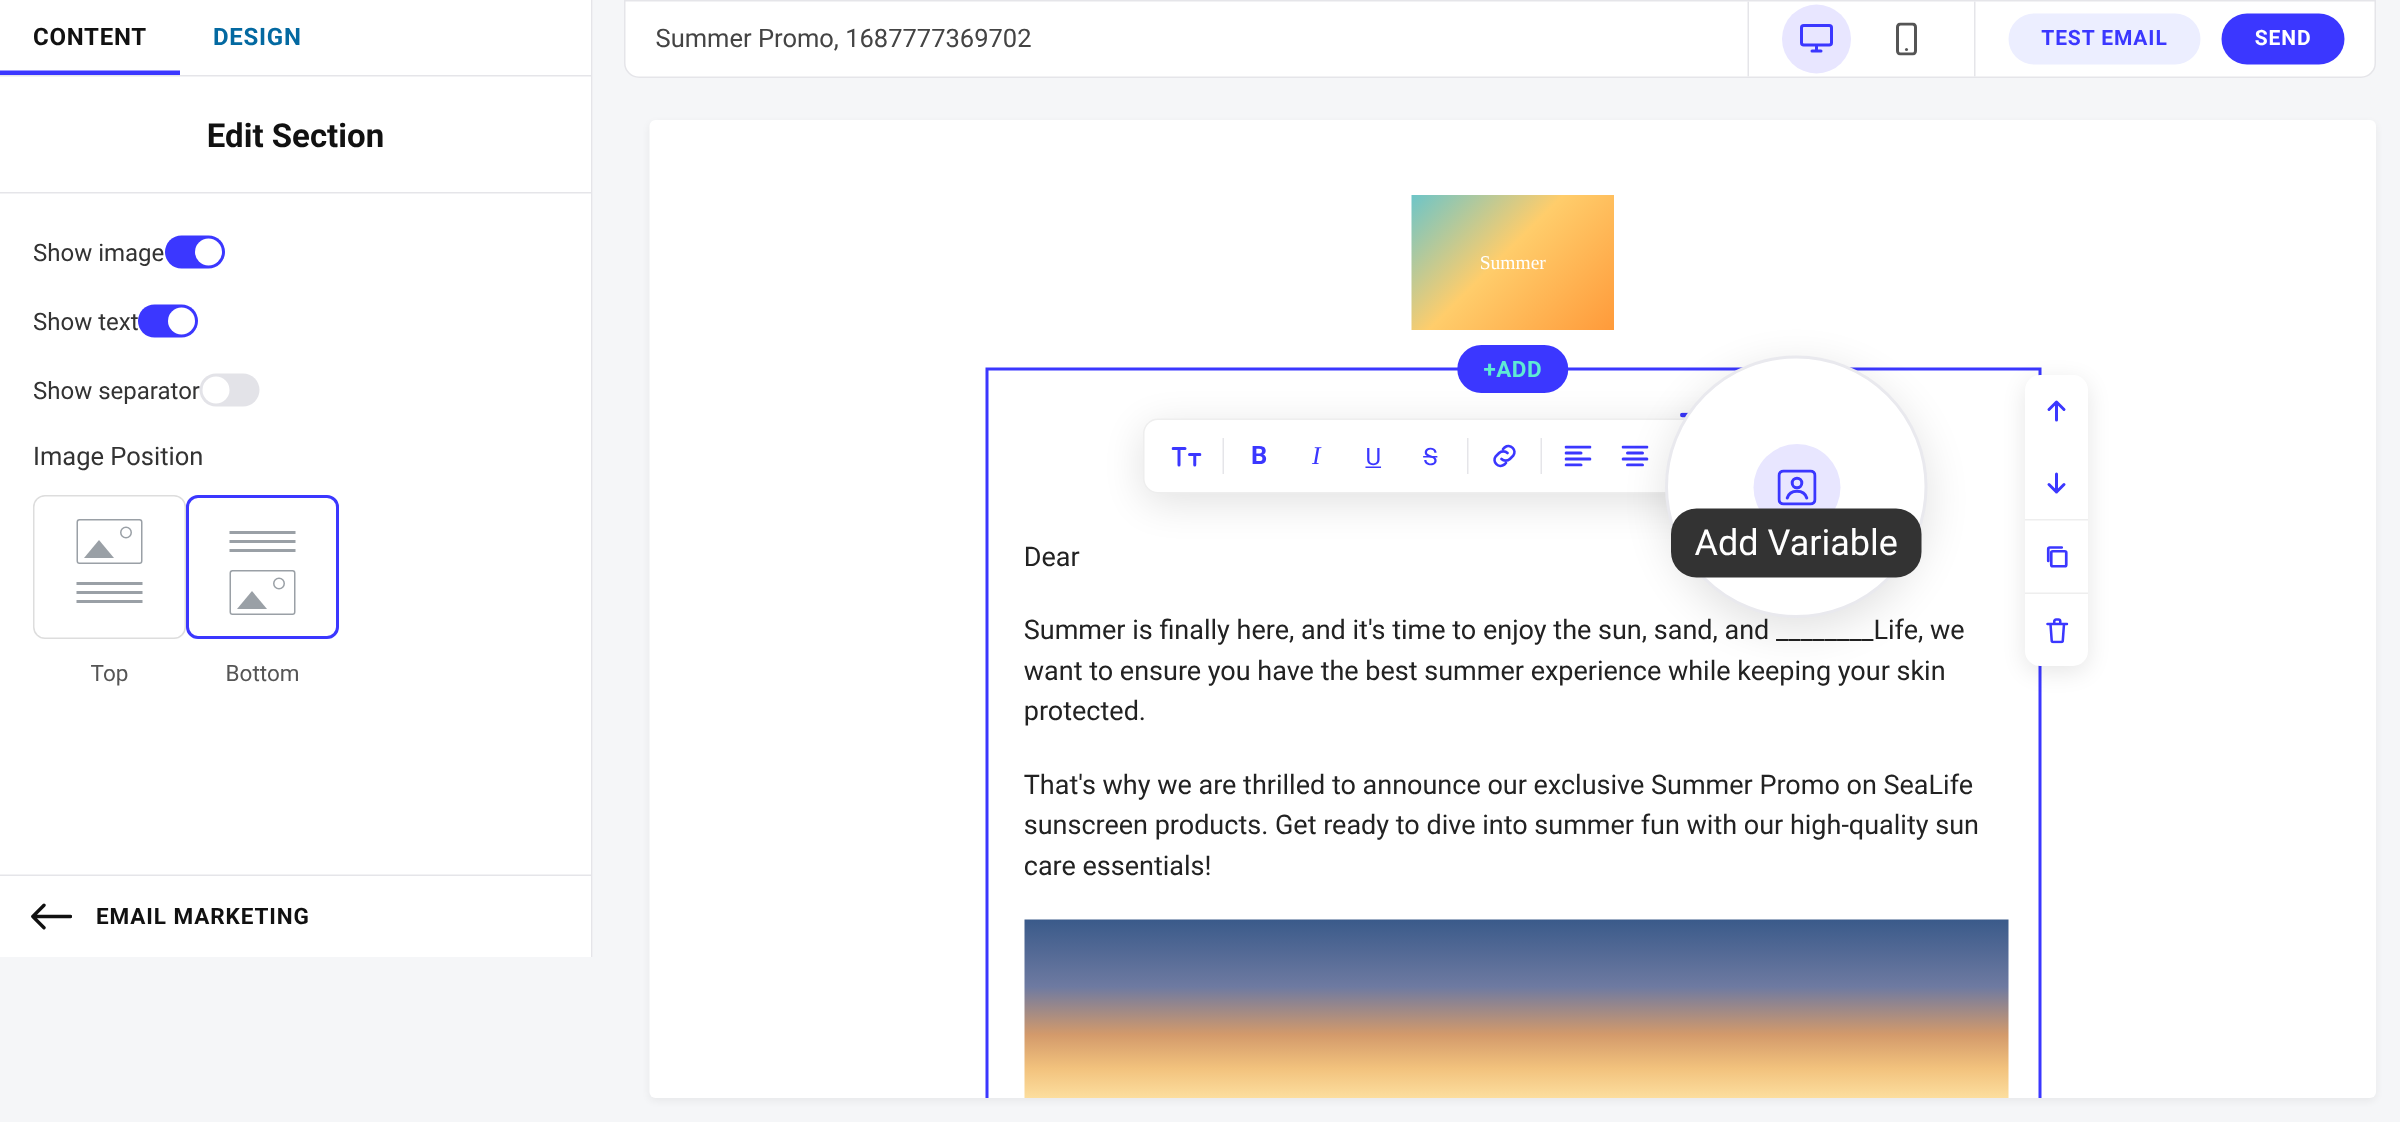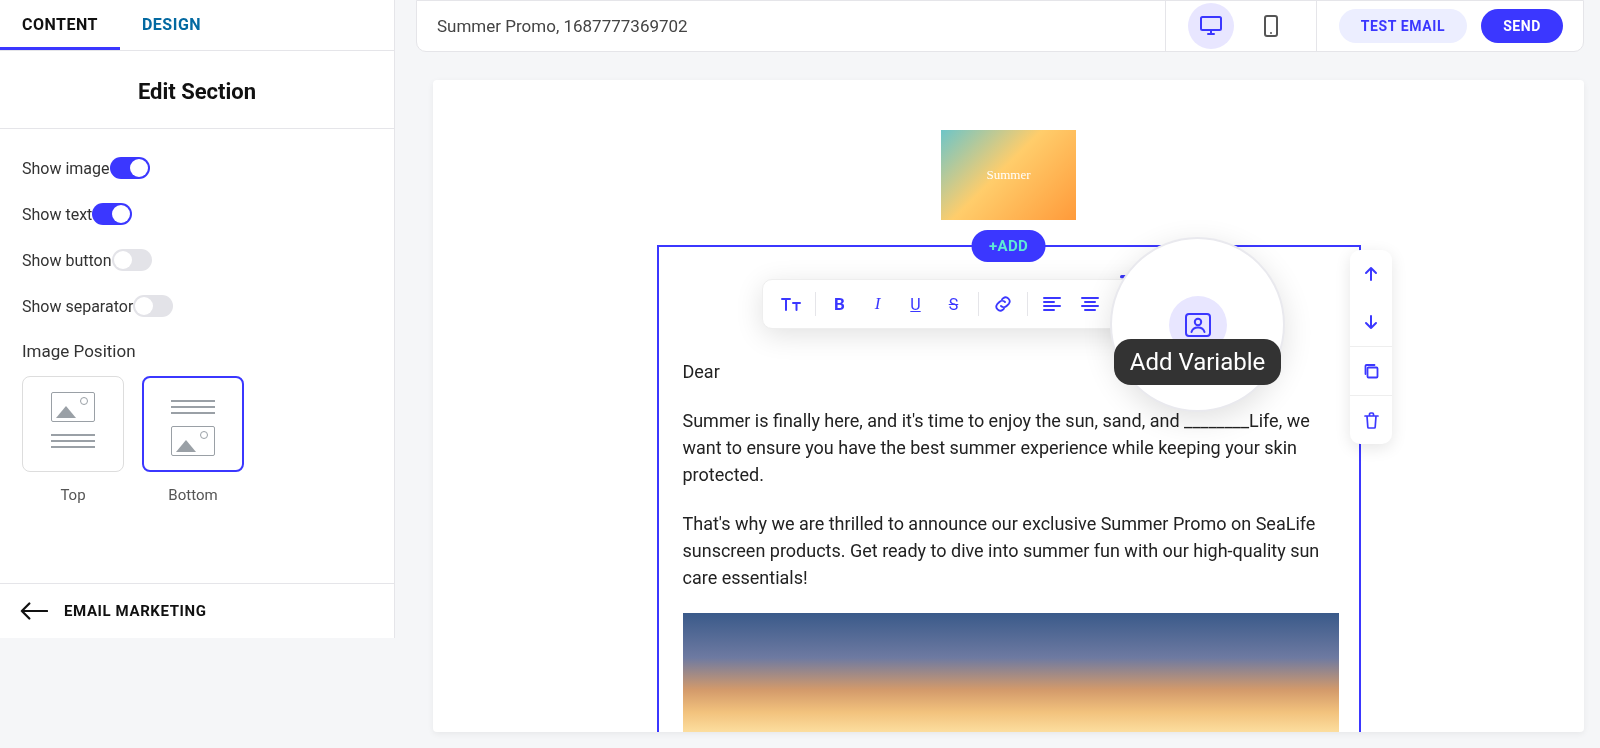--- a/index.html
+++ b/index.html
@@ -81,21 +81,20 @@
   }
   .toggle.on .knob { right: 2px; }
   .toggle.off .knob { left: 2px; }
   .group-label {
     font-size: 17px;
     color: #333;
     margin: 8px 0 15px;
   }
   .pos-options {
     display: flex;
-    gap: 18px;
   }
   .pos-item { text-align: center; }
   .pos-box {
     width: 102px;
     height: 96px;
     border: 1px solid #ddd;
     border-radius: 8px;
     display: flex;
     flex-direction: column;
     align-items: center;
@@ -426,26 +425,20 @@
   <div class="controls">
     <div class="toggle-row">
       <span class="toggle-label">Show image</span>
       <div class="toggle on">
           <div class="knob"></div>
         </div>
     </div>
     <div class="toggle-row">
       <span class="toggle-label">Show text</span>
       <div class="toggle on">
-          <div class="knob"></div>
-        </div>
-    </div>
-    <div class="toggle-row">
-      <span class="toggle-label">Show button</span>
-      <div class="toggle off">
           <div class="knob"></div>
         </div>
     </div>
     <div class="toggle-row">
       <span class="toggle-label">Show separator</span>
       <div class="toggle off">
           <div class="knob"></div>
         </div>
     </div>
 

